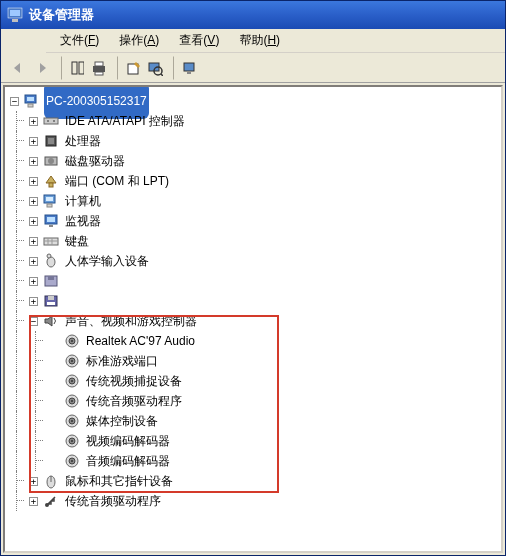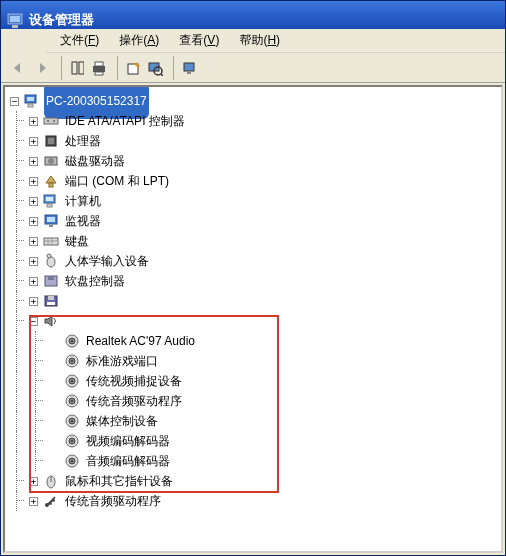--- a/index.html
+++ b/index.html
@@ -8,21 +8,21 @@
     font-size: 12px;
     background: #ece9d8;
     width: 506px;
     height: 556px;
     overflow: hidden;
   }
   .window { width: 506px; height: 556px; border: 1px solid #0a246a; display: flex; flex-direction: column; }
   .titlebar {
     height: 28px;
     background: linear-gradient(to bottom, #3b77dd 0%, #2a5fc9 50%, #1a4bb4 100%);
-    display: flex; align-items: flex-end; padding: 0 6px;
+    display: flex; align-items: center; padding: 0 6px;
     color: #fff; font-size: 13px; font-weight: bold;
   }
   .titlebar-icon { width: 16px; height: 16px; margin-right: 6px; display:flex; }
   .menubar {
     height: 24px; background: #ece9d8;
     display: flex; align-items: center; padding: 0 4px;
     border-bottom: 1px solid #d4d0c8;
     margin-left: 45px;
   }
   .menu-item { padding: 2px 10px; cursor: default; }
@@ -268,21 +268,20 @@
             <span class="dotted-v"></span>
             <span class="dotted-h"></span>
           </span>
           <span class="expander">+</span>
           <span class="node-icon">
             <svg width="16" height="16">
               <rect x="2" y="3" width="12" height="10" fill="#aac" stroke="#557"></rect>
               <rect x="5" y="3" width="6" height="4" fill="#779"></rect>
             </svg>
           </span>
-          <span class="node-label">软盘控制器</span>
         </div>
         <div class="node">
           <span class="indent">
             <span class="dotted-v"></span>
             <span class="dotted-h"></span>
           </span>
           <span class="expander">+</span>
           <span class="node-icon">
             <svg width="16" height="16">
               <rect x="2" y="3" width="12" height="10" fill="#66a" stroke="#335"></rect>
@@ -296,20 +295,21 @@
             <span class="dotted-v"></span>
             <span class="dotted-h"></span>
           </span>
           <span class="expander">−</span>
           <span class="node-icon">
             <svg width="16" height="16">
               <path d="M2 6 L5 6 L9 3 L9 13 L5 10 L2 10 Z" fill="#888" stroke="#444"></path>
               <path d="M11 5 Q14 8 11 11" fill="none" stroke="#444"></path>
             </svg>
           </span>
+          <span class="node-label">声音、视频和游戏控制器</span>
         </div>
         <div class="node">
           <span class="indent">
             <span class="dotted-v"></span>
           </span>
           <span class="indent">
             <span class="dotted-v"></span>
             <span class="dotted-h"></span>
           </span>
           <span class="expander-space"></span>

